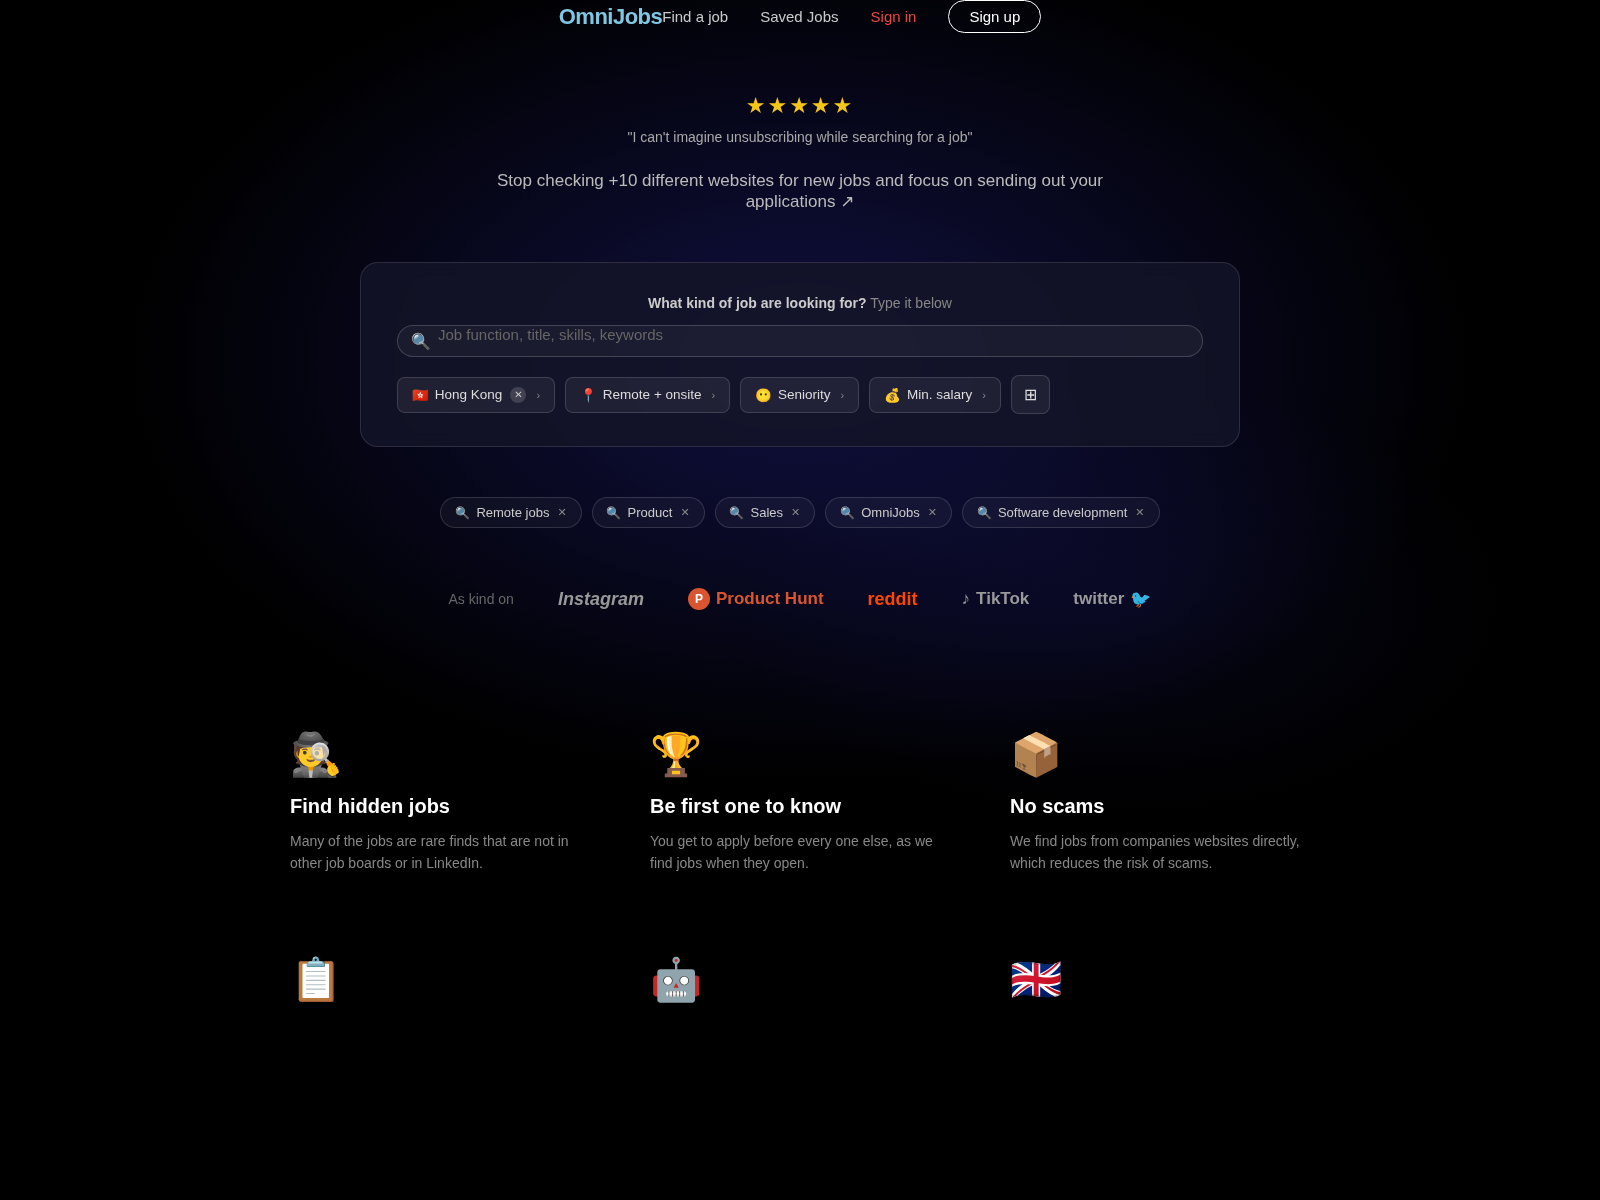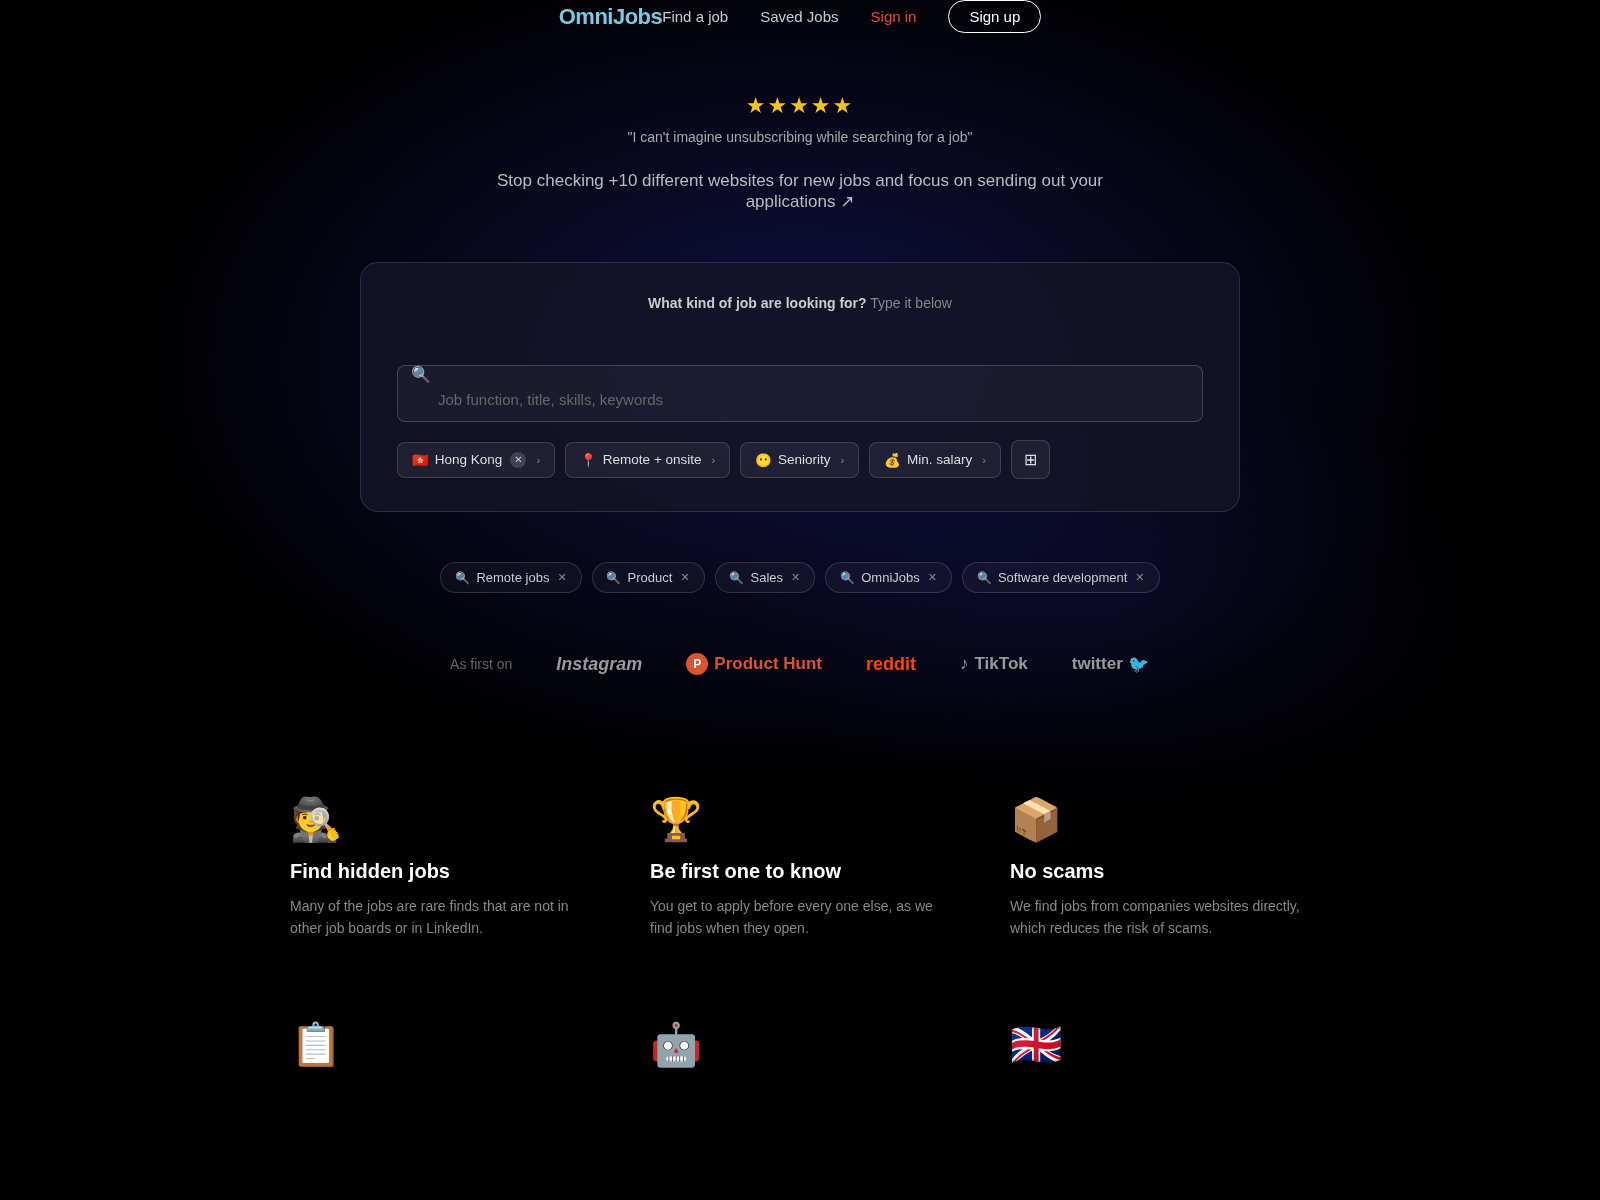--- a/index.html
+++ b/index.html
@@ -127,26 +127,25 @@
       left: 14px;
       top: 50%;
       transform: translateY(-50%);
       color: #888;
       font-size: 16px;
     }
     .search-input {
       width: 100%;
       background: rgba(255,255,255,0.04);
       border: 1px solid rgba(255,255,255,0.18);
-      border-radius: 8px;
-      padding: 25px 16px 13px 40px;
+      border-radius: 18px;
+      padding: 0 16px 13px 40px;
       color: #888;
       font-size: 15px;
       outline: none;
-      margin-top: 40px;
     }
     .search-input::placeholder { color: #666; }
 
     .filter-row {
       display: flex;
       gap: 10px;
       align-items: center;
       flex-wrap: wrap;
     }
     .filter-btn {
@@ -377,21 +376,21 @@
         <span class="tag-remove">✕</span>
       </div>
       <div class="quick-tag">
         <span style="font-size:12px;">🔍</span>
         <span>Software development</span>
         <span class="tag-remove">✕</span>
       </div>
     </div>
 
     <div class="as-seen-on">
-      <span class="as-seen-label">As first on</span>
+      <span class="as-seen-label">As kind on</span>
 
       <span class="brand-logo brand-instagram">Instagram</span>
 
       <span class="brand-logo" style="color:#da552f; font-size:17px; font-weight:700;">
         <span class="ph-icon">P</span>
         <span>Product Hunt</span>
       </span>
 
       <span class="brand-logo brand-reddit">reddit</span>
 

